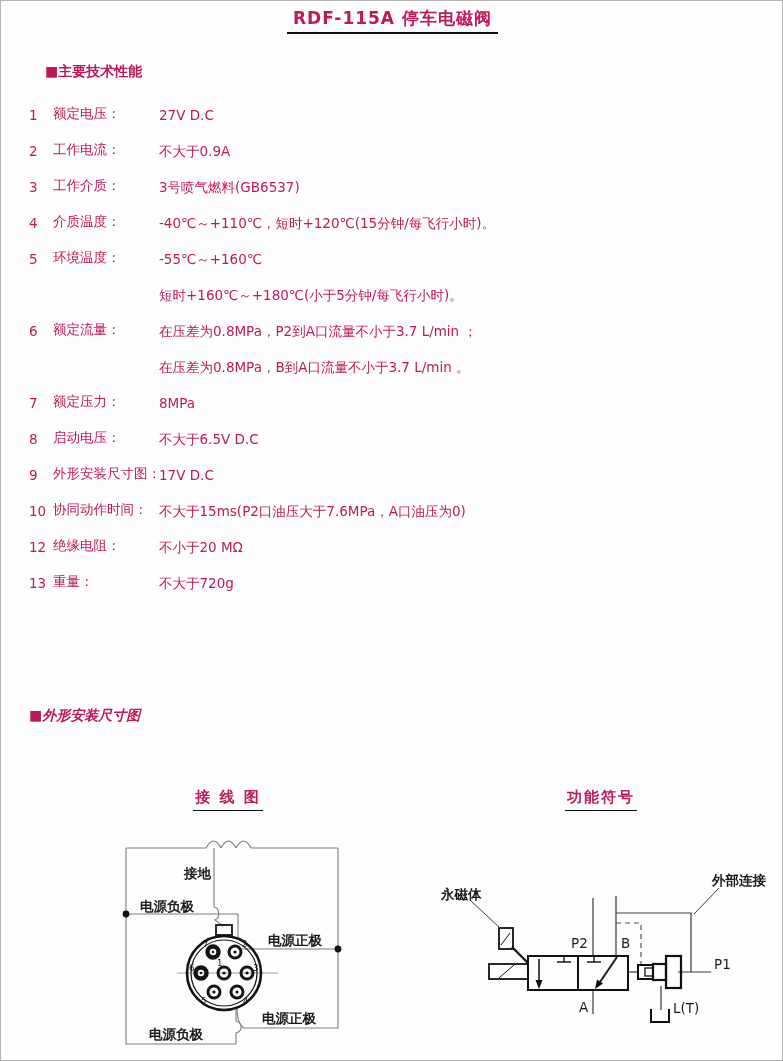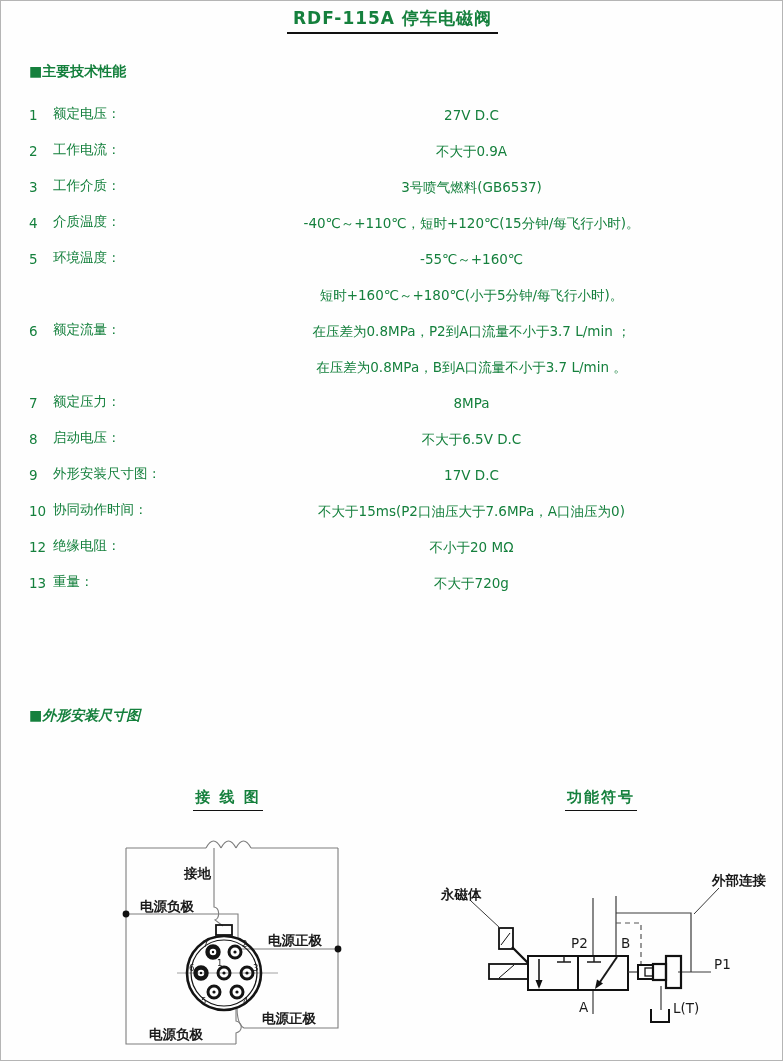--- a/index.html
+++ b/index.html
@@ -1,33 +1,33 @@
 <!DOCTYPE html>
 <html><head>
 <meta charset="utf-8">
 <style>
   html,body{margin:0;padding:0;background:#e8e8e8;}
   .page{
     position:relative;width:783px;height:1061px;background:#fefefe;
     border:1px solid #b5b5b5;box-sizing:border-box;overflow:hidden;
-    font-family:"DejaVu Sans",sans-serif;color:#15803d;
+    font-family:"DejaVu Sans",sans-serif;color:#be185d;
   }
   .doc-title-wrap{position:absolute;top:6px;left:0;width:783px;text-align:center;}
   .doc-title{
     display:inline-block;font-size:17px;font-weight:bold;letter-spacing:1px;
     border-bottom:2px solid #111;padding:0 6px 2px 6px;
   }
   .sec-head{position:absolute;left:28px;font-size:14px;font-weight:bold;}
-  .sec-head.s1{top:62px;}
+  .sec-head.s1{top:62px;margin-left:16px;}
   .sec-head.s2{top:706px;font-style:italic;}
   .spec-list{position:absolute;left:0;top:96px;width:783px;}
   .spec-line{display:flex;padding-left:28px;line-height:36px;font-size:13.5px;white-space:nowrap;}
   .spec-line .no{width:24px;flex:none;}
   .spec-line .nm{width:106px;flex:none;font-family:Liberation Mono, monospace;}
-  .spec-line .val{flex:1;text-align:center;}
+  .spec-line .val{flex:1;}
   .diag-title{position:absolute;top:786px;text-align:center;width:170px;}
   .diag-title span{
     display:inline-block;font-size:15px;font-weight:bold;letter-spacing:2px;
     border-bottom:1.5px solid #111;padding:0 2px 3px 2px;
   }
   .diag-title.wt{left:142px;}
   .diag-title.ft{left:515px;}
   svg.art{position:absolute;left:0;top:0;}
   svg text{font-family:"DejaVu Sans",sans-serif;fill:#1a1a1a;}
 </style>

